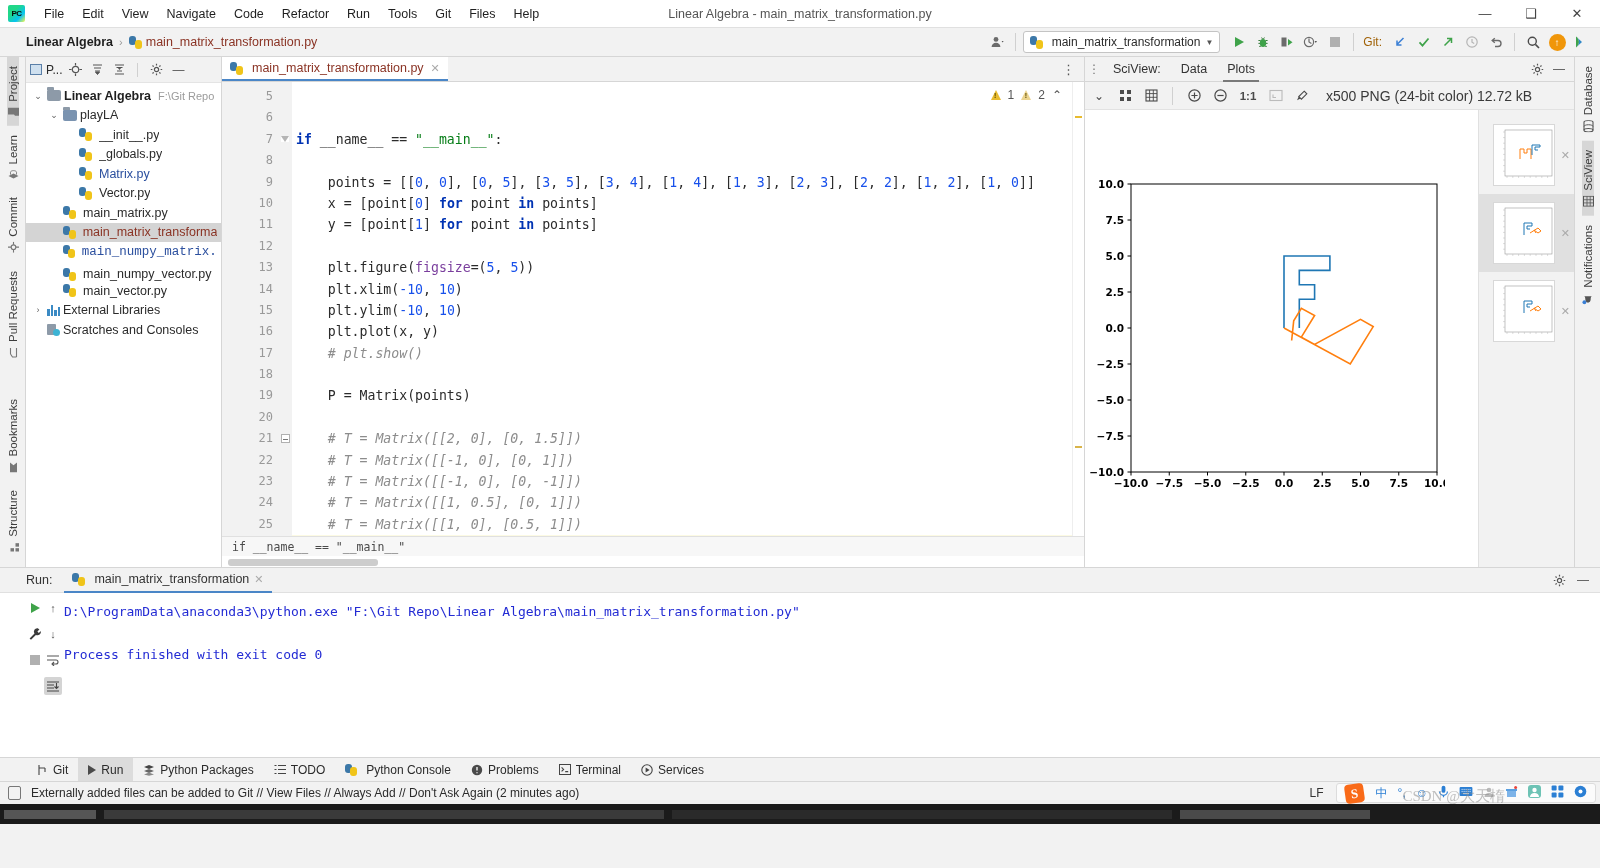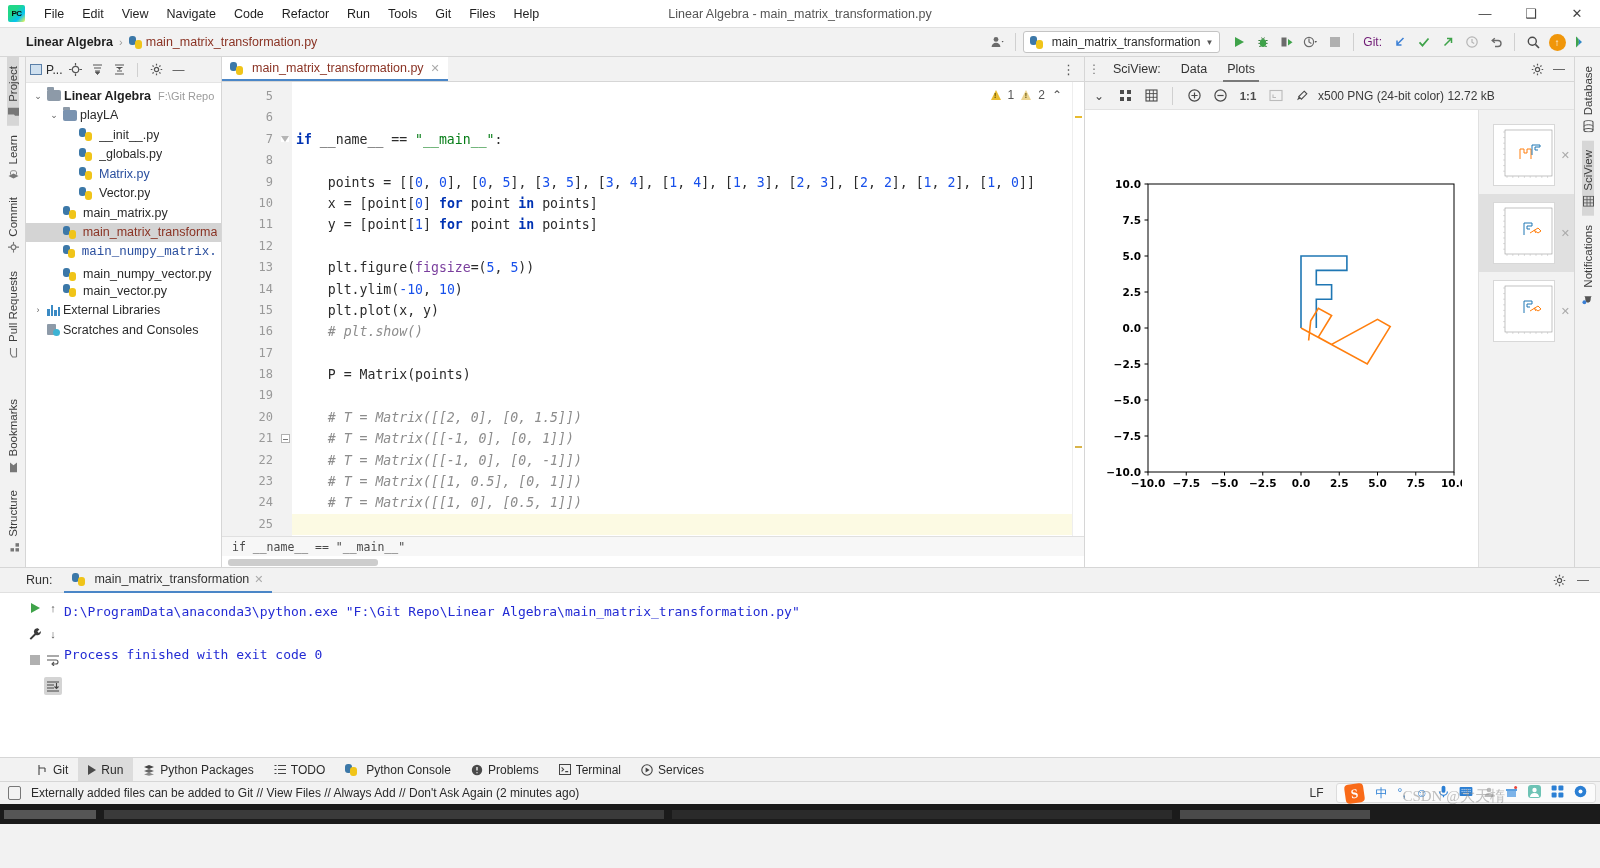--- a/index.html
+++ b/index.html
@@ -62,21 +62,21 @@
     width: 22px; height: 22px; display: flex; align-items: center; justify-content: center;
     border-radius: 3px; cursor: default; font-size: 12px; color: #4a4a4a;
   }
   .runconfig {
     display: flex; align-items: center; gap: 5px; height: 22px; padding: 0 6px;
     border: 1px solid #c4c4c4; border-radius: 3px; background: #fff; font-size: 12px;
     margin-right: 6px;
   }
   .caret { font-size: 8px; color: #555; }
   .vsep { width: 1px; height: 18px; background: #d0d0d0; margin: 0 5px; }
-  .git-label { font-size: 12px; color: #701a75; margin: 0 5px 0 2px; }
+  .git-label { font-size: 12px; color: #a16207; margin: 0 5px 0 2px; }
   .tri-run { width:0;height:0;border-left:9px solid #3fa34a;border-top:5.5px solid transparent;border-bottom:5.5px solid transparent;}
   .circle-btn { width:17px;height:17px;border-radius:50%;display:flex;align-items:center;justify-content:center;font-size:10px;color:#fff;}
 
   
   .main { flex: 1; display: flex; min-height: 0; }
 
   
   .vstrip {
     width: 26px; background: #f2f2f2; border-right: 1px solid #d6d6d6;
     display: flex; flex-direction: column; align-items: center; flex: 0 0 26px;
@@ -190,23 +190,23 @@
   
   .sciview { width: 490px; flex: 0 0 490px; display: flex; flex-direction: column; background: #f2f2f2; border-left: 1px solid #d6d6d6; min-width:0;}
   .sv-head { height: 25px; display:flex; align-items:center; border-bottom: 1px solid #d6d6d6; }
   .sv-dots { width: 18px; display:flex; align-items:center; justify-content:center; color:#777; font-size:12px; letter-spacing:0; }
   .sv-lbl { font-size: 12.5px; color: #333; padding: 0 10px; }
   .sv-tab { font-size: 12.5px; color: #333; padding: 4px 10px; cursor: default; position: relative; height:25px; display:flex;align-items:center;}
   .sv-tab.active::after { content:''; position:absolute; left:6px;right:6px;bottom:0;height:2px;background:#7a7a7a; }
   .sv-head-right { margin-left: auto; display:flex; align-items:center; gap:4px; padding-right:6px;}
   .sv-toolbar { height: 28px; display:flex; align-items:center; gap: 6px; padding-left: 4px; border-bottom:1px solid #e2e2e2; background:#f2f2f2;}
   .svb { width: 20px;height:20px;display:flex;align-items:center;justify-content:center;color:#4a4a4a;font-size:12px;border-radius:2px;}
-  .sv-info { font-size: 12px; color: #3a3a3a; margin-left: 0; white-space: nowrap;}
+  .sv-info { font-size: 14px; color: #3a3a3a; margin-left: 8px; white-space: nowrap;}
   .sv-body { flex: 1; display:flex; min-height:0; background:#fff;}
-  .plotarea { flex: 1; background:#fff; position: relative; display:flex; align-items:center; justify-content:center; min-width:0;}
+  .plotarea { flex: 1; background:#fff; position: relative; display:flex; align-items:center; min-width:0;}
   .thumbs { width: 96px; flex: 0 0 96px; background:#f2f2f2; border-left: 1px solid #e0e0e0; padding: 6px 0; display:flex;flex-direction:column;gap:0;}
   .thumb-item { height: 78px; display:flex;align-items:center;justify-content:center; position: relative; padding: 4px 10px 4px 4px;}
   .thumb-item.sel { background: #e0e0e0; }
   .thumb-card { width: 62px; height: 62px; background:#fff; border:1px solid #d8d8d8; position:relative; overflow:hidden;}
   .thumb-x { position:absolute; right:4px; top:50%; transform:translateY(-50%); color:#aaa; font-size:11px;}
 
   
   .vstrip-r { width: 26px; flex:0 0 26px; background:#f2f2f2; border-left:1px solid #d6d6d6; display:flex; flex-direction:column; align-items:center;}
 
   
@@ -605,20 +605,21 @@
         <div class="code" id="code-root">
             <div class="cline">&nbsp;</div>
             <div class="cline">&nbsp;</div>
             <div class="cline"><span class="kw">if</span> __name__ == <span class="str">"__main__"</span>:</div>
             <div class="cline">&nbsp;</div>
             <div class="cline">    points = [[<span class="num">0</span>, <span class="num">0</span>], [<span class="num">0</span>, <span class="num">5</span>], [<span class="num">3</span>, <span class="num">5</span>], [<span class="num">3</span>, <span class="num">4</span>], [<span class="num">1</span>, <span class="num">4</span>], [<span class="num">1</span>, <span class="num">3</span>], [<span class="num">2</span>, <span class="num">3</span>], [<span class="num">2</span>, <span class="num">2</span>], [<span class="num">1</span>, <span class="num">2</span>], [<span class="num">1</span>, <span class="num">0</span>]]</div>
             <div class="cline">    x = [point[<span class="num">0</span>] <span class="kw">for</span> point <span class="kw">in</span> points]</div>
             <div class="cline">    y = [point[<span class="num">1</span>] <span class="kw">for</span> point <span class="kw">in</span> points]</div>
             <div class="cline">&nbsp;</div>
             <div class="cline">    plt.figure(<span class="fn">figsize</span>=(<span class="num">5</span>, <span class="num">5</span>))</div>
+            <div class="cline">    plt.xlim(<span class="num">-10</span>, <span class="num">10</span>)</div>
             <div class="cline">    plt.ylim(<span class="num">-10</span>, <span class="num">10</span>)</div>
             <div class="cline">    plt.plot(x, y)</div>
             <div class="cline"><span class="cmt">    # plt.show()</span></div>
             <div class="cline">&nbsp;</div>
             <div class="cline">    P = Matrix(points)</div>
             <div class="cline">&nbsp;</div>
             <div class="cline"><span class="cmt">    # T = Matrix([[2, 0], [0, 1.5]])</span></div>
             <div class="cline"><span class="cmt">    # T = Matrix([[-1, 0], [0, 1]])</span></div>
             <div class="cline"><span class="cmt">    # T = Matrix([[-1, 0], [0, -1]])</span></div>
             <div class="cline"><span class="cmt">    # T = Matrix([[1, 0.5], [0, 1]])</span></div>

